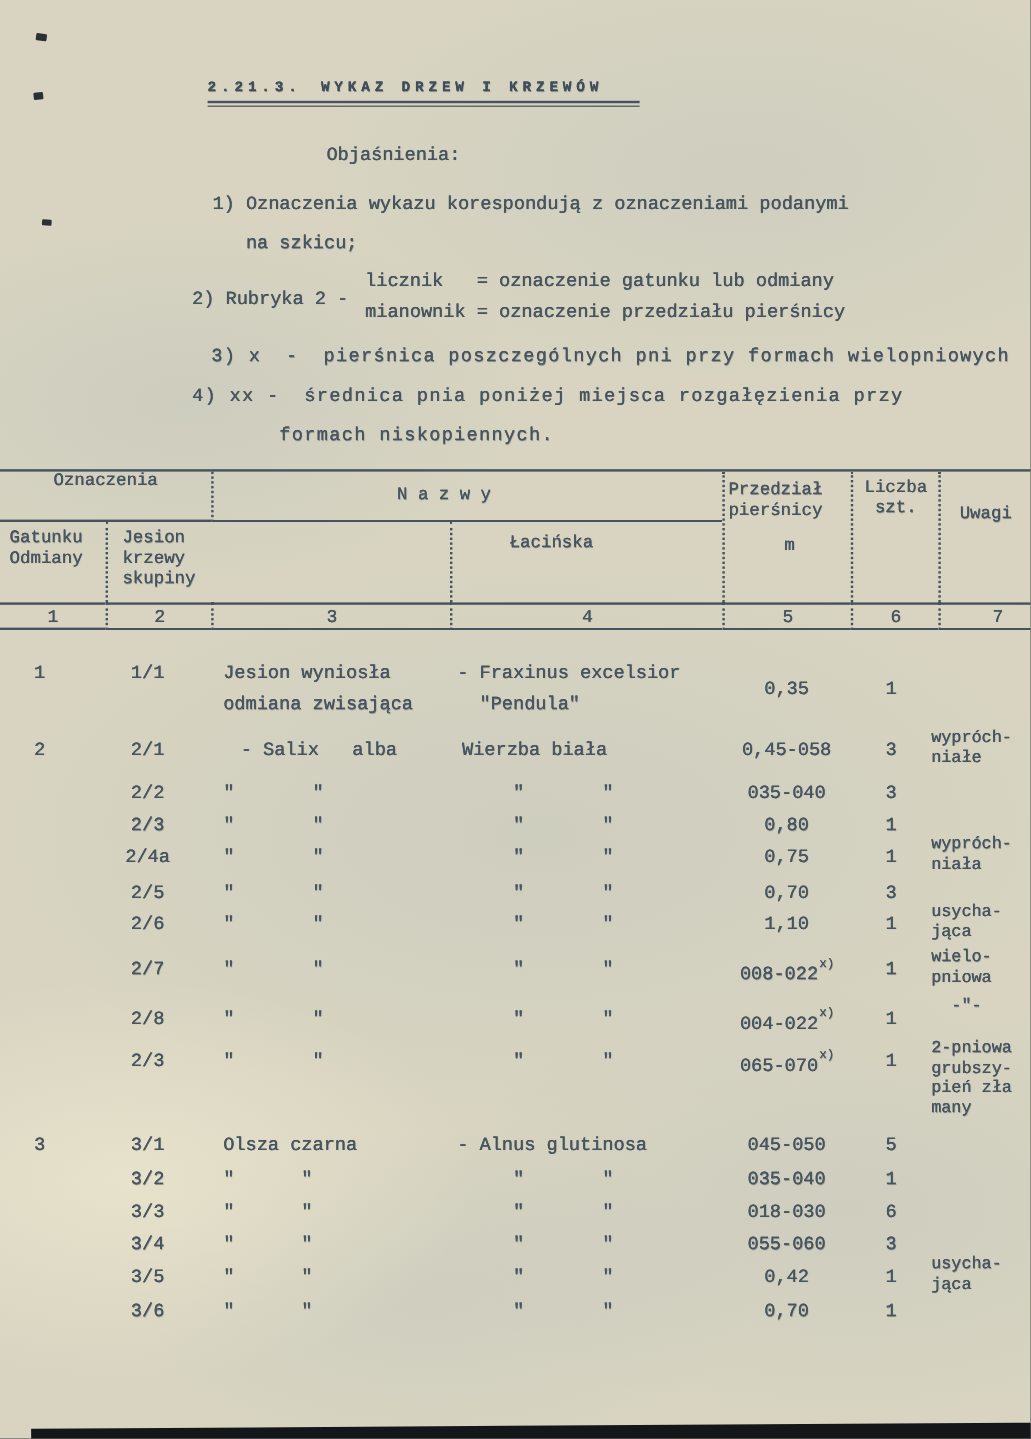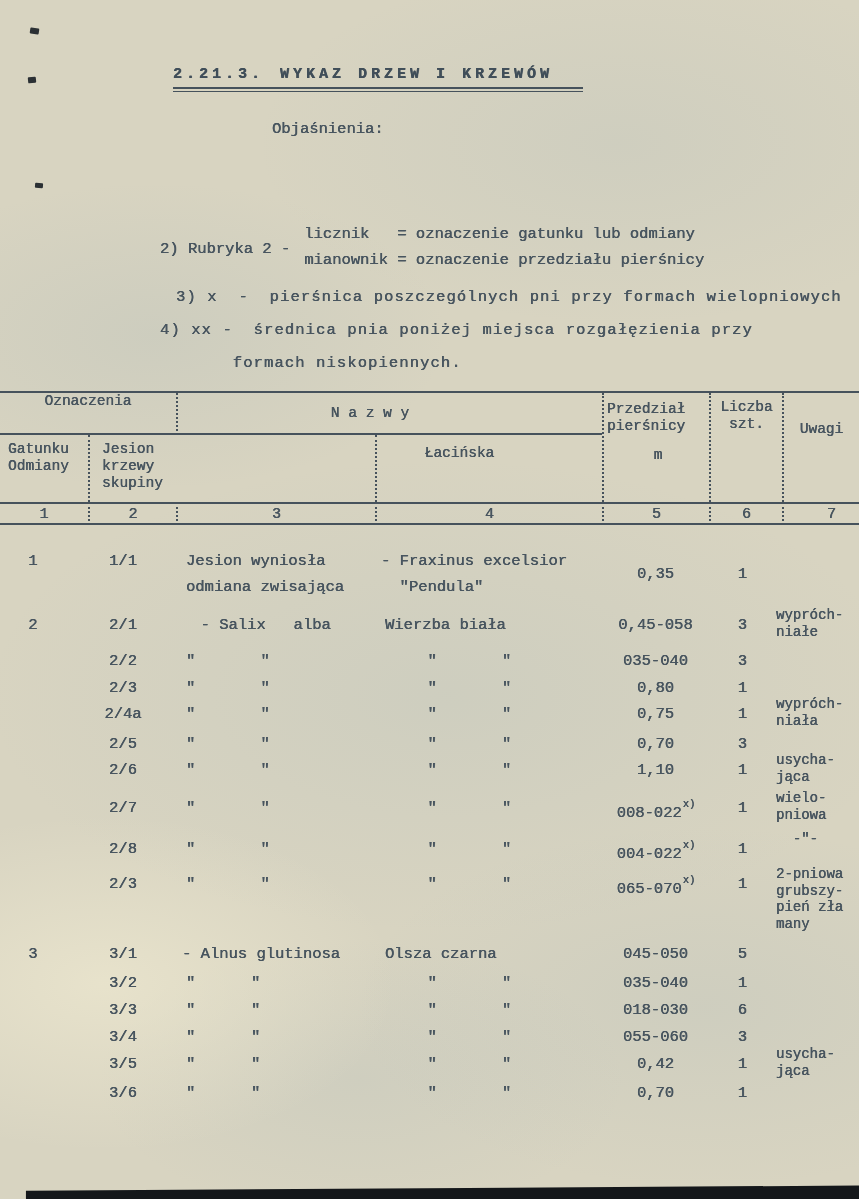--- a/index.html
+++ b/index.html
@@ -25,21 +25,21 @@
     color:var(--ink);
   }
   .tw{ text-shadow:0.4px 0.3px 0.6px rgba(60,75,88,.55), 0 0 0.5px currentColor; }
   .pre{ white-space:pre; }
 
   
   .title-wrap{
     position:absolute; left:173px; top:66px;
     padding:0 30px 4px 0;
     border-bottom:2px solid var(--line);
-    font-size:15px; letter-spacing:4px; font-weight:bold;
+    font-size:12px; letter-spacing:4px; font-weight:bold;
     color:#404e59;
   }
   .title-wrap::after{
     content:""; position:absolute; left:0; right:0; bottom:-5px;
     border-bottom:1.5px solid var(--line);
   }
   .title-num{ margin-right:16px; }
 
   
   .expl-head{ position:absolute; left:272px; top:120px; font-size:15.5px; }
@@ -107,20 +107,22 @@
 <body>
 
 <div class="page">
 
   <div class="title-wrap tw">
     <span class="title-num">2.21.3.</span><span>WYKAZ DRZEW I KRZEWÓW</span>
   </div>
 
   <div class="expl-head tw">Objaśnienia:</div>
 
+  <div class="note note1 pre tw">1) Oznaczenia wykazu korespondują z oznaczeniami podanymi
+   na szkicu;</div>
 
   <div class="note note2 tw">
     <span class="pre">2) Rubryka 2 -</span>
     <span class="frac pre">licznik   = oznaczenie gatunku lub odmiany
 mianownik = oznaczenie przedziału pierśnicy</span>
   </div>
 
   <div class="note note3 wide pre tw">3) x  -  pierśnica poszczególnych pni przy formach wielopniowych</div>
 
   <div class="note note4 wide pre tw">4) xx -  średnica pnia poniżej miejsca rozgałęzienia przy
@@ -245,22 +247,22 @@
         <div class="c c5">065-070<sup class="xmark">x)</sup></div>
         <div class="c c6">1</div>
         <div class="c c7 pre">2-pniowa
 grubszy-
 pień zła
 many</div>
       </div>
       <div class="trow" style="top: 418px;">
         <div class="c c1">3</div>
         <div class="c c2">3/1</div>
+        <div class="c c3 pre">Olsza czarna</div>
         <div class="c c4 pre">- Alnus glutinosa</div>
-        <div class="c c3 pre">Olsza czarna</div>
         <div class="c c5">045-050</div>
         <div class="c c6">5</div>
         <div class="c c7 pre"></div>
       </div>
       <div class="trow" style="top: 447px;">
         <div class="c c1"></div>
         <div class="c c2">3/2</div>
         <div class="c c3 pre">"      "</div>
         <div class="c c4 pre">     "       "</div>
         <div class="c c5">035-040</div>

